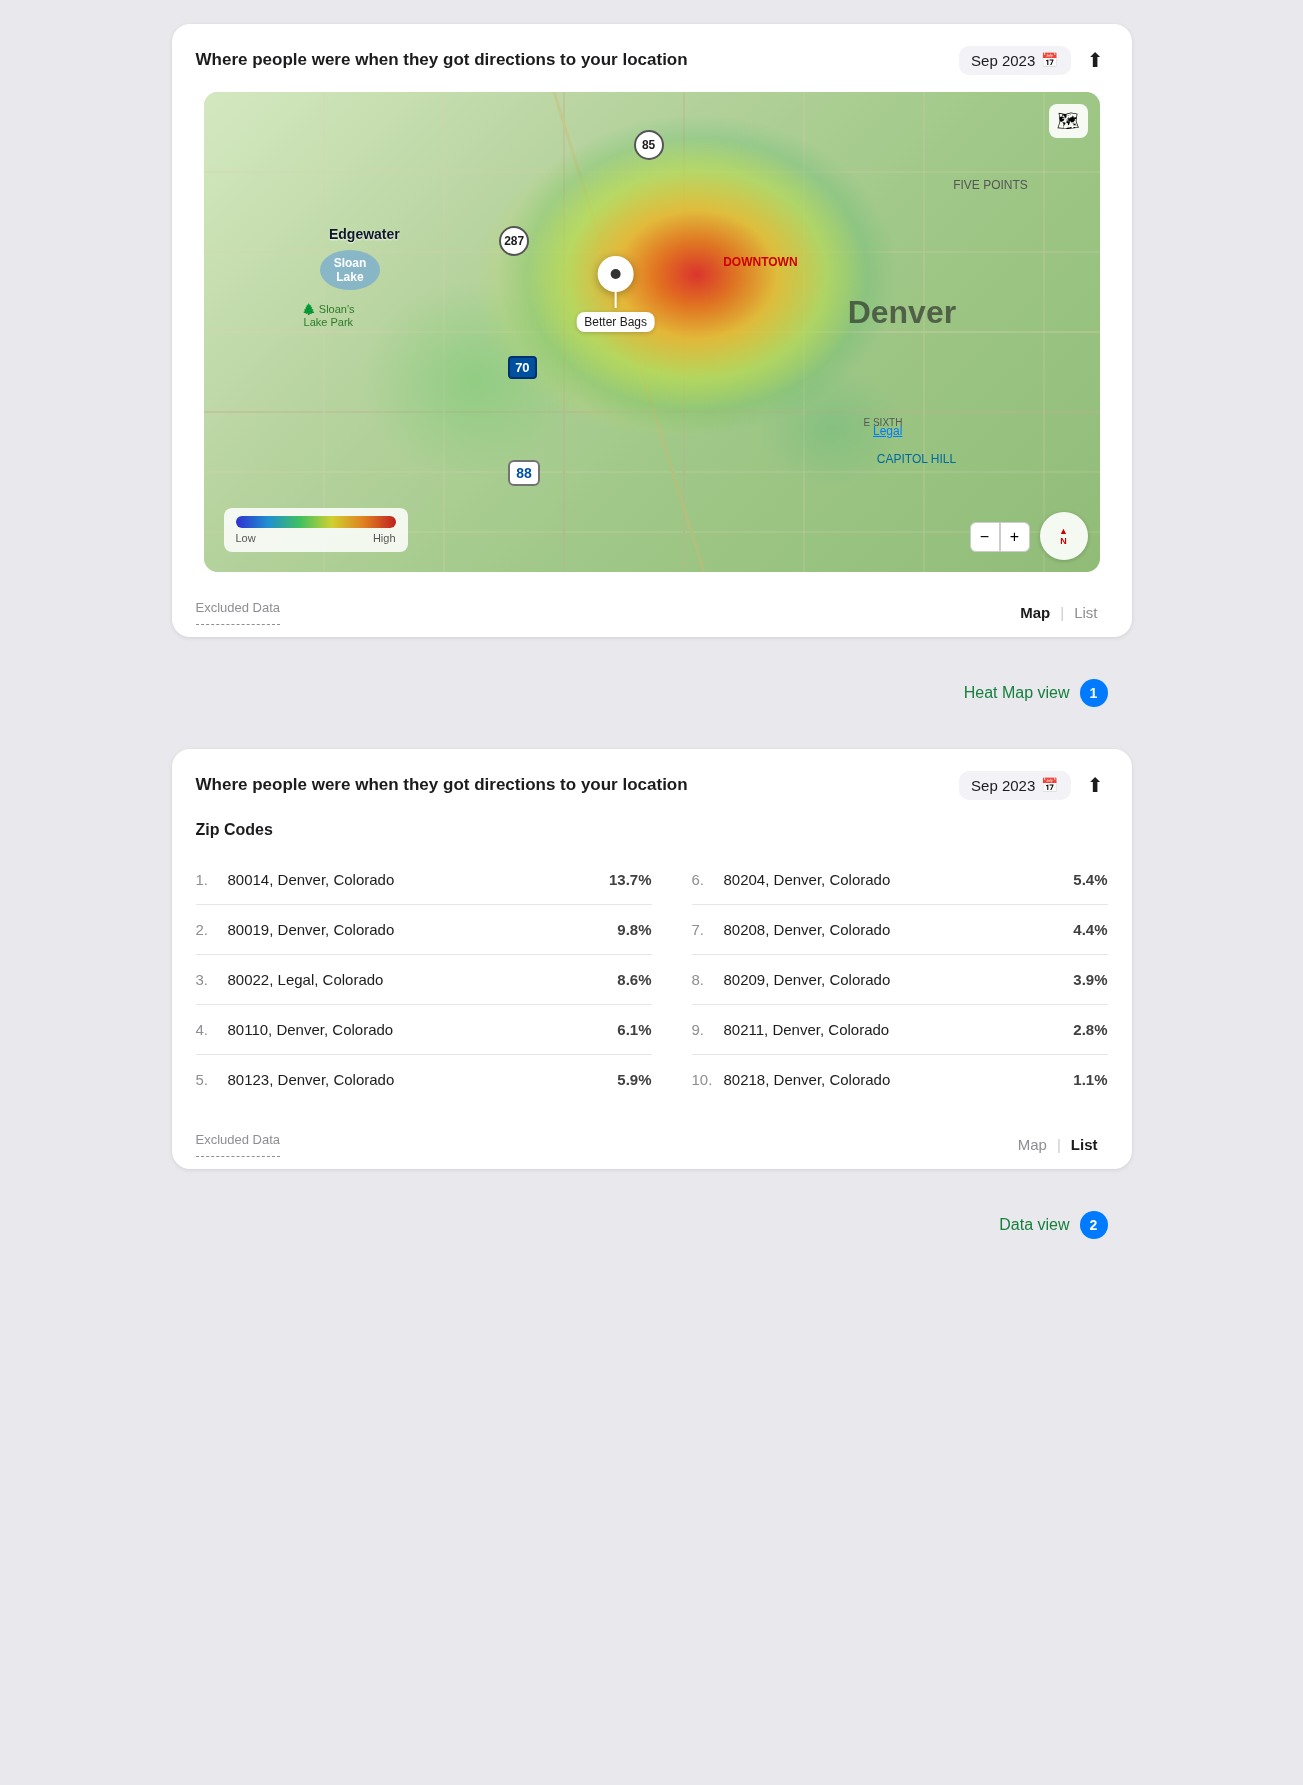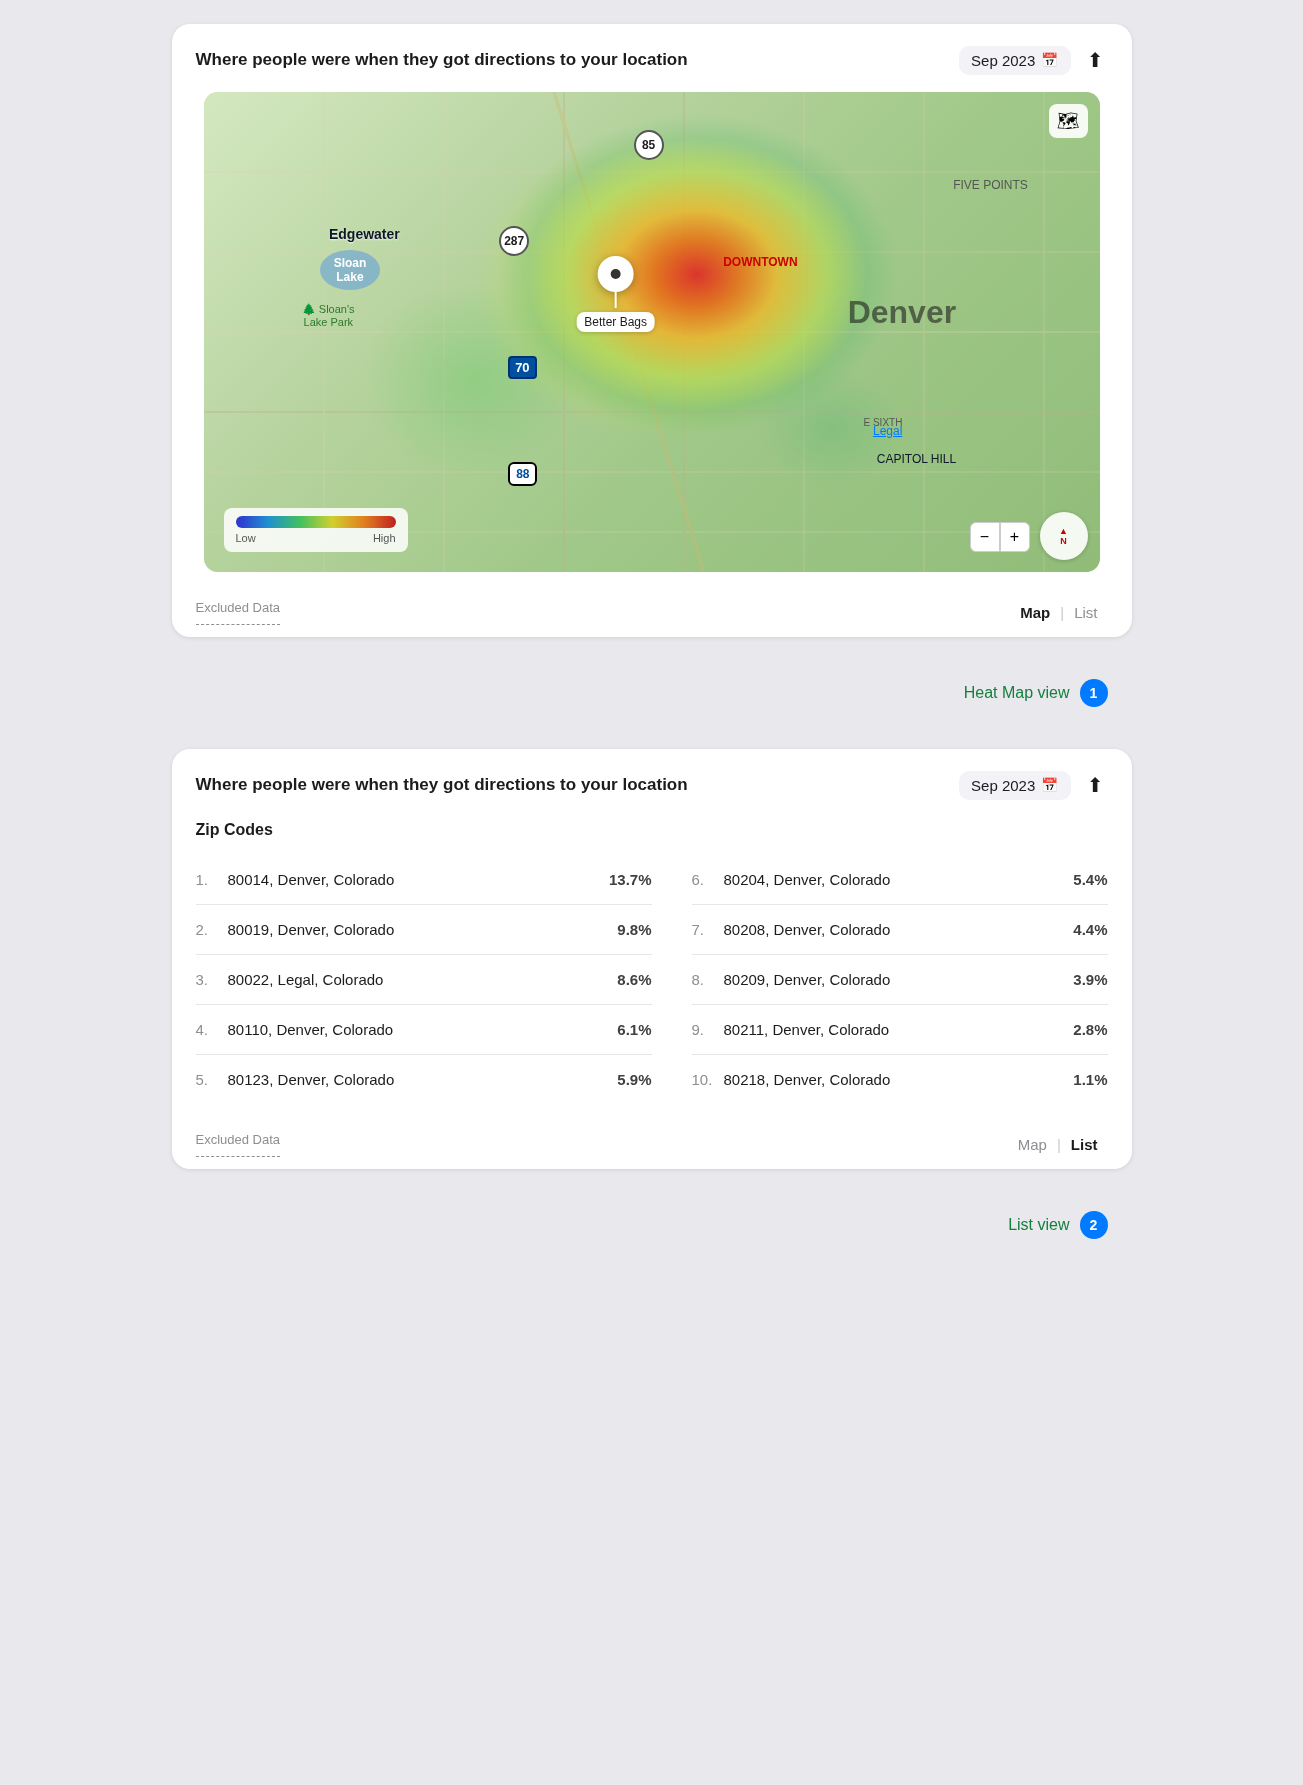--- a/index.html
+++ b/index.html
@@ -442,21 +442,21 @@
       font-weight: 500;
       color: #555;
     }
 
     .capitol-hill-label {
       position: absolute;
       bottom: 22%;
       right: 16%;
       font-size: 12px;
       font-weight: 500;
-      color: #0f172a;
+      color: #0369a1;
     }
 
     .denver-label {
       position: absolute;
       top: 42%;
       right: 16%;
       font-size: 32px;
       font-weight: 600;
       color: rgba(30,30,30,0.6);
     }
@@ -540,21 +540,21 @@
 
       <div class="capitol-hill-label">CAPITOL HILL</div>
 
       <div class="e-sixth-label">E SIXTH</div>
       <div class="legal-label">Legal</div>
 
       <div class="shield shield-round" style="top:8%;left:48%;background:#fff;border:2px solid #555;">85</div>
       <div class="shield shield-round" style="top:28%;left:33%;background:#fff;border:2px solid #555;">287</div>
       <div class="shield" style="top:55%;left:34%;background:#0050a0;color:white;border:2px solid #003070;border-radius:4px;padding:2px 5px;font-size:13px;">70</div>
 
-      <div class="shield" style="bottom:18%;left:34%;background:#fff;border:2px solid #000000;border-radius:6px;padding:3px 6px;font-size:12px;">
+      <div class="shield" style="bottom:18%;left:34%;background:#fff;border:2px solid #737373;border-radius:6px;padding:3px 6px;font-size:14px;">
         <span style="color:#0050a0;font-weight:700;">88</span>
       </div>
 
       <div class="map-pin">
         <div class="pin-circle">
           <div class="pin-dot"></div>
         </div>
         <div class="pin-stem"></div>
         <div class="pin-label">Better Bags</div>
       </div>
@@ -697,15 +697,15 @@
     <span class="excluded-data">Excluded Data</span>
     <div class="view-tabs">
       <span class="view-tab">Map</span>
       <span class="view-tab-divider">|</span>
       <span class="view-tab active">List</span>
     </div>
   </div>
 </div>
 
 <div class="annotation-wrapper" style="width:100%;max-width:960px;">
-  <span class="annotation-label">List view</span>
+  <span class="annotation-label">Data view</span>
   <div class="annotation-badge">2</div>
 </div>
 
 </body></html>

